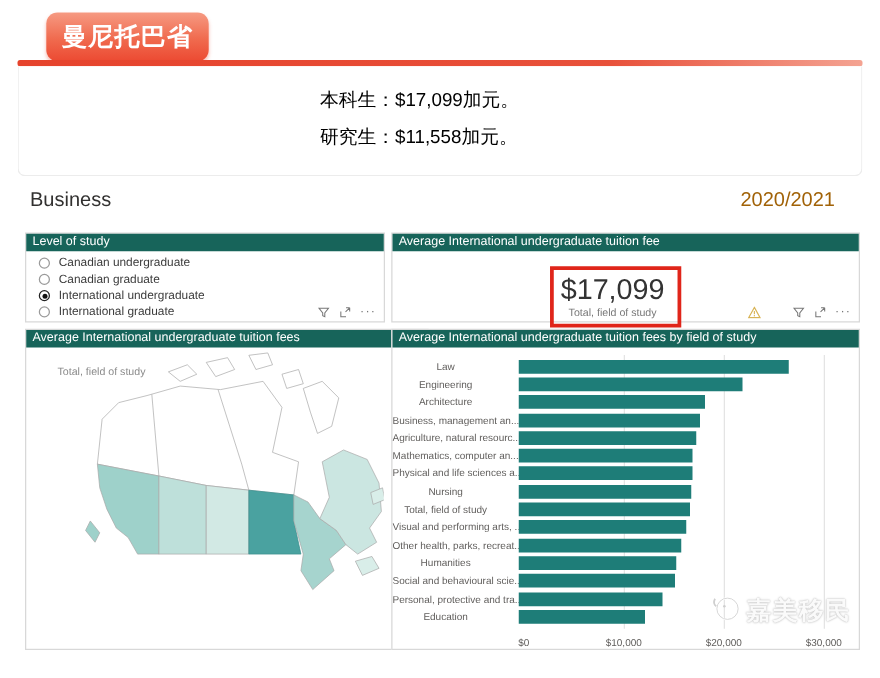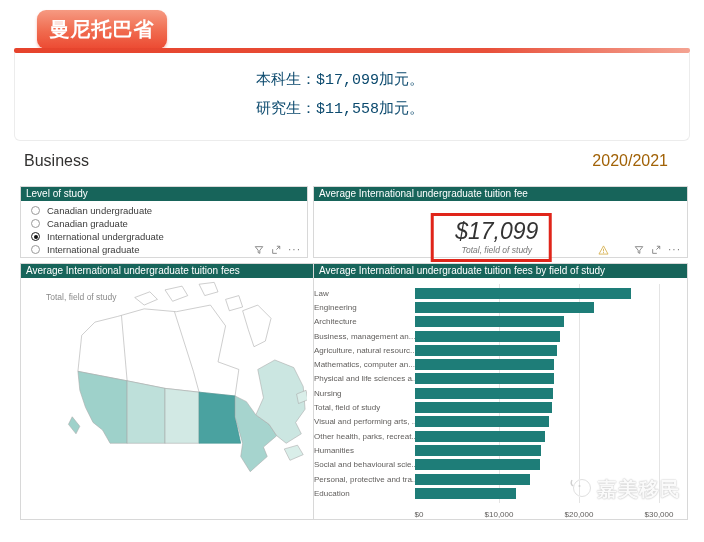--- a/index.html
+++ b/index.html
@@ -17,21 +17,21 @@
   .badge{position:absolute;left:37px;top:10px;width:130px;height:39px;
     border-radius:9px;background:linear-gradient(180deg,#f69a82 0%,#f06a4e 55%,#ec4a32 100%);
     color:#fff;font-weight:bold;font-size:20px;letter-spacing:1px;
     display:flex;align-items:center;justify-content:center;
     font-family:Liberation Sans, sans-serif;box-shadow:0 2px 3px rgba(230,72,47,.35);}
   .red-rule{position:absolute;left:14px;top:48px;width:676px;height:5px;border-radius:2px;
     background:linear-gradient(90deg,#e6432c 0%,#e8503a 70%,#f4a392 100%);}
   .summary-card{position:absolute;left:14px;top:53px;width:676px;height:88px;
     background:#fff;border:1px solid #ececec;border-top:none;border-radius:0 0 6px 6px;}
   .summary-text{position:absolute;left:241px;top:13px;
-    font-family:Liberation Mono, monospace;font-size:15px;color:#0c4a6e;line-height:29px;}
+    font-family:Liberation Sans, sans-serif;font-size:15px;color:#000000;line-height:29px;}
 
   
   .dash-title{position:absolute;left:24px;top:152px;font-size:16px;color:#323130;}
   .dash-period{position:absolute;right:36px;top:152px;font-size:16px;color:#a16207;}
 
   .panel{position:absolute;background:#fff;border:1px solid #d8d8d8;}
   .panel-header{height:14px;background:var(--teal-header);color:#fff;
     font-size:10px;line-height:14px;padding-left:5px;white-space:nowrap;overflow:hidden;}
   #panel-level{left:20px;top:186px;width:288px;height:72px;}
   #panel-kpi{left:313px;top:186px;width:375px;height:72px;}
@@ -46,34 +46,34 @@
   .radio.selected{border-color:#222;}
   .radio.selected::after{content:"";position:absolute;left:1.5px;top:1.5px;width:4px;height:4px;
     border-radius:50%;background:#111;}
   .radio-label{font-size:9.5px;color:#3b3b3b;white-space:nowrap;}
   .panel-icons{position:absolute;right:6px;bottom:2px;display:flex;align-items:center;gap:7px;}
   .panel-icons svg{display:block;}
   .dots{font-size:10px;color:#777;line-height:6px;letter-spacing:1px;}
 
   
   .kpi-box{position:absolute;left:50%;top:26px;transform:translateX(-58%);
-    border:3px solid var(--kpi-box-red);padding:2px 10px 4px 22px;text-align:center;min-width:88px;font-style:italic;}
+    border:3px solid var(--kpi-box-red);padding:2px 10px 4px 6px;text-align:center;min-width:88px;}
   .kpi-value{font-size:23px;color:#333;font-weight:400;line-height:26px;}
   .kpi-caption{font-size:8.5px;color:#777;margin-top:1px;white-space:nowrap;}
 
   
   .map-caption{position:absolute;left:25px;top:28px;font-size:8.5px;color:#8a8a8a;}
   .map-svg{position:absolute;left:2px;top:12px;width:284px;height:238px;}
 
   
   .plot{position:absolute;left:0;top:16px;width:373px;height:239px;}
   .gridline{position:absolute;top:4px;bottom:16px;width:1px;background:#e4e4e4;}
   .bar-rows{position:absolute;left:0;top:6px;right:0;}
   .bar-row{display:flex;align-items:center;height:14.3px;}
-  .bar-label{width:101px;flex:0 0 auto;text-align:left;padding-right:16px;
+  .bar-label{width:101px;flex:0 0 auto;text-align:center;padding-right:16px;
     font-size:8px;color:#605e5c;white-space:nowrap;overflow:hidden;}
   .bar-track{position:relative;flex:1;height:11px;}
   .bar{height:11px;background:var(--bar-color);}
   .tick{position:absolute;bottom:0;width:44px;text-align:center;font-size:8px;color:#605e5c;}
 
   
   .watermark{position:absolute;right:6px;bottom:16px;display:flex;align-items:center;gap:4px;
     color:rgba(197,197,197,.85);pointer-events:none;}
   .watermark-text{font-size:20px;font-weight:bold;font-family:"DejaVu Sans",sans-serif;
     color:rgba(255,255,255,.92);text-shadow:0 0 1px #bdbdbd,0 0 2px #c9c9c9;letter-spacing:1px;}

